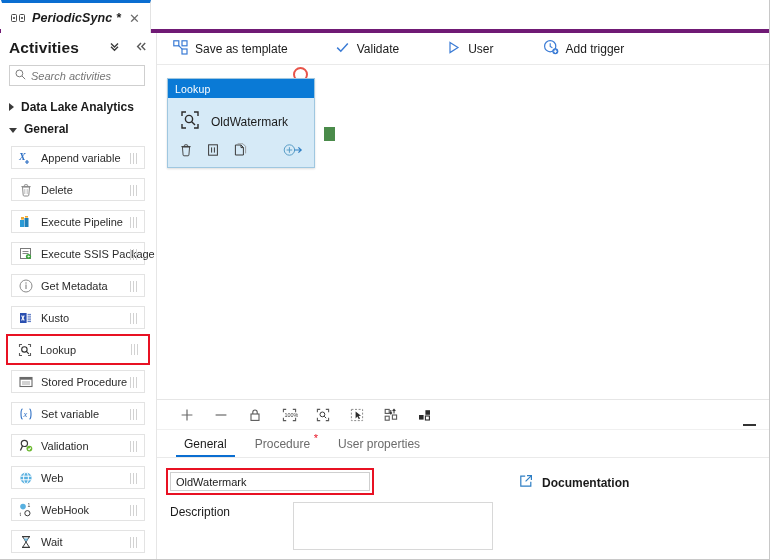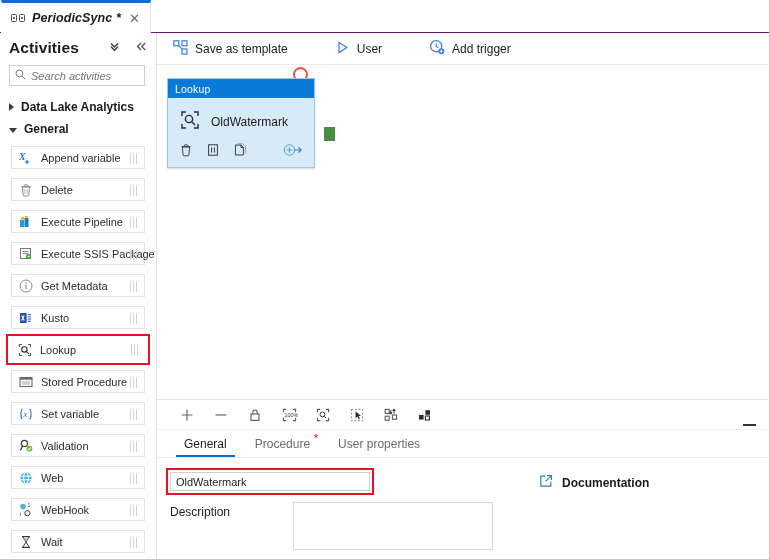--- a/index.html
+++ b/index.html
@@ -18,21 +18,21 @@
     background: #ffffff;
     border-right: 1px solid #c8c8c8;
     border-bottom: 1px solid #c8c8c8;
     overflow: hidden;
   }
 
   
   .tabstrip {
     position: absolute; left: 0; top: 0; width: 770px; height: 33px;
     background: #ffffff;
-    border-bottom: 1px solid #701a75;
+    border-bottom: 4px solid #701a75;
   }
   .doc-tab {
     position: absolute; left: 1px; top: 0; height: 33px;
     padding: 0 10px 0 9px;
     display: flex; align-items: center; gap: 7px;
     background: #ffffff;
     border-top: 3px solid #0a6ed1;
     border-right: 1px solid #e3e3e3;
     border-left: 1px solid #ffffff;
   }
@@ -214,21 +214,21 @@
   .name-hl {
     position: absolute; left: -4px; top: -4px; width: 208px; height: 27px;
     border: 2px solid #e81123; pointer-events: none;
   }
   .desc-input {
     width: 200px; height: 48px; border: 1px solid #d8d8d8; background: #fff;
     font-family: "Liberation Sans", sans-serif; font-size: 11px; color: #1b1b1b;
     padding: 4px 5px; outline: none; resize: none;
   }
   .doc-link {
-    position: absolute; left: 382px; top: 16px;
+    position: absolute; left: 362px; top: 16px;
     display: flex; align-items: center; gap: 9px; cursor: pointer;
   }
   .doc-link span { font-size: 12px; font-weight: bold; color: #1b1b1b; }
 </style>
 </head>
 <body>
 
 <div id="app">
 
   <div class="tabstrip">
@@ -517,20 +517,28 @@
           <svg width="15" height="15" viewBox="0 0 15 15">
             <rect x="0.8" y="0.8" width="5" height="5" fill="none" stroke="#3a7bd5" stroke-width="1.2"></rect>
             <rect x="9" y="9" width="5" height="5" fill="none" stroke="#3a7bd5" stroke-width="1.2"></rect>
             <path d="M5.4 5.4 L9.2 9.2" stroke="#3a7bd5" stroke-width="1.2"></path>
             <rect x="9" y="0.8" width="5" height="5" fill="none" stroke="#3a7bd5" stroke-width="1.2"></rect>
           </svg>
         </span>
         <span>Save as template</span>
       </div>
 
+      <div class="cmd">
+        <span>
+          <svg width="15" height="15" viewBox="0 0 15 15">
+            <path d="M2.2 7.6 L5.8 11.2 L12.8 3.6" fill="none" stroke="#3a7bd5" stroke-width="1.5"></path>
+          </svg>
+        </span>
+        <span>Validate</span>
+      </div>
 
       <div class="cmd">
         <span>
           <svg width="15" height="15" viewBox="0 0 15 15">
             <path d="M4 2.4 L12 7.5 L4 12.6 z" fill="none" stroke="#3a7bd5" stroke-width="1.2"></path>
           </svg>
         </span>
         <span>User</span>
       </div>
 

